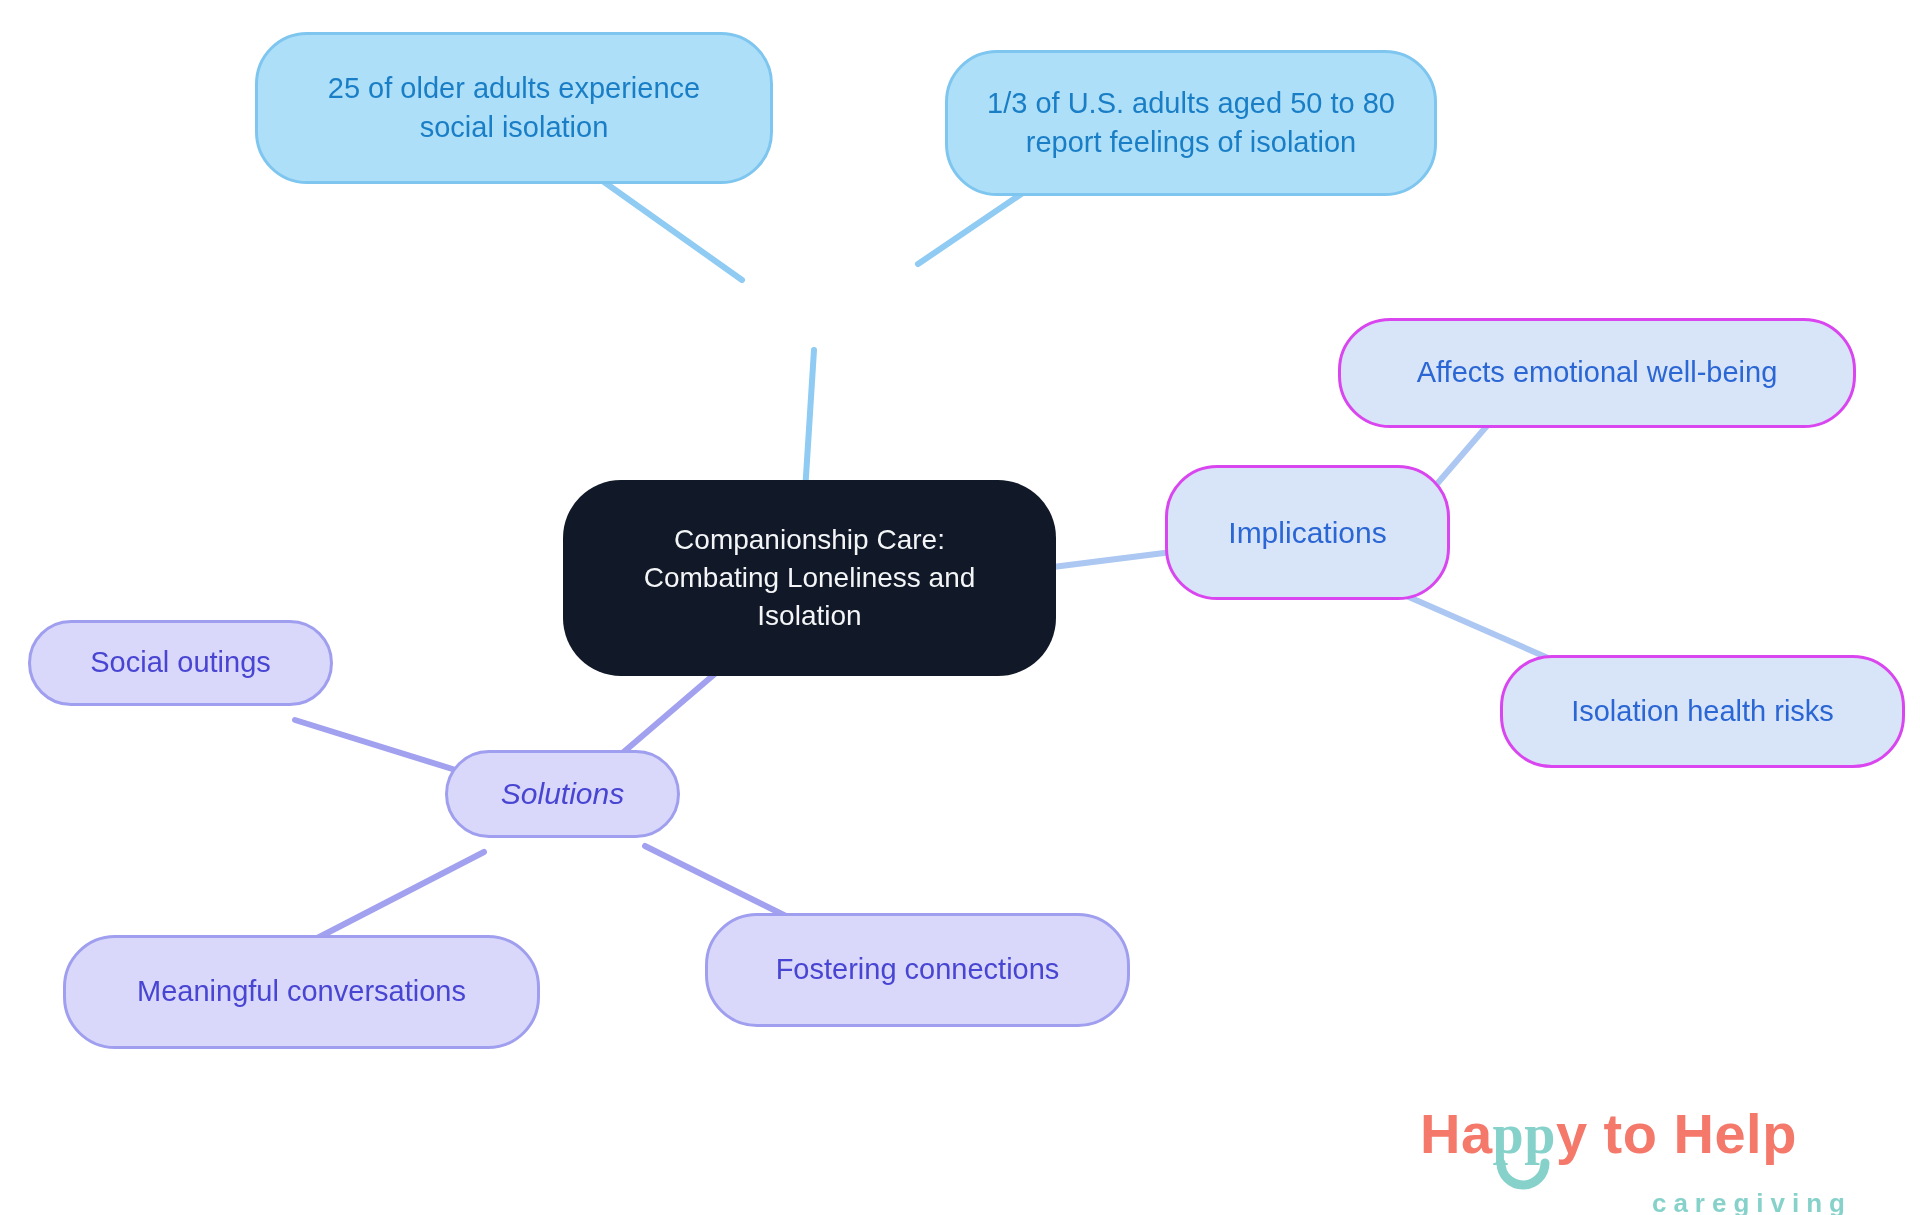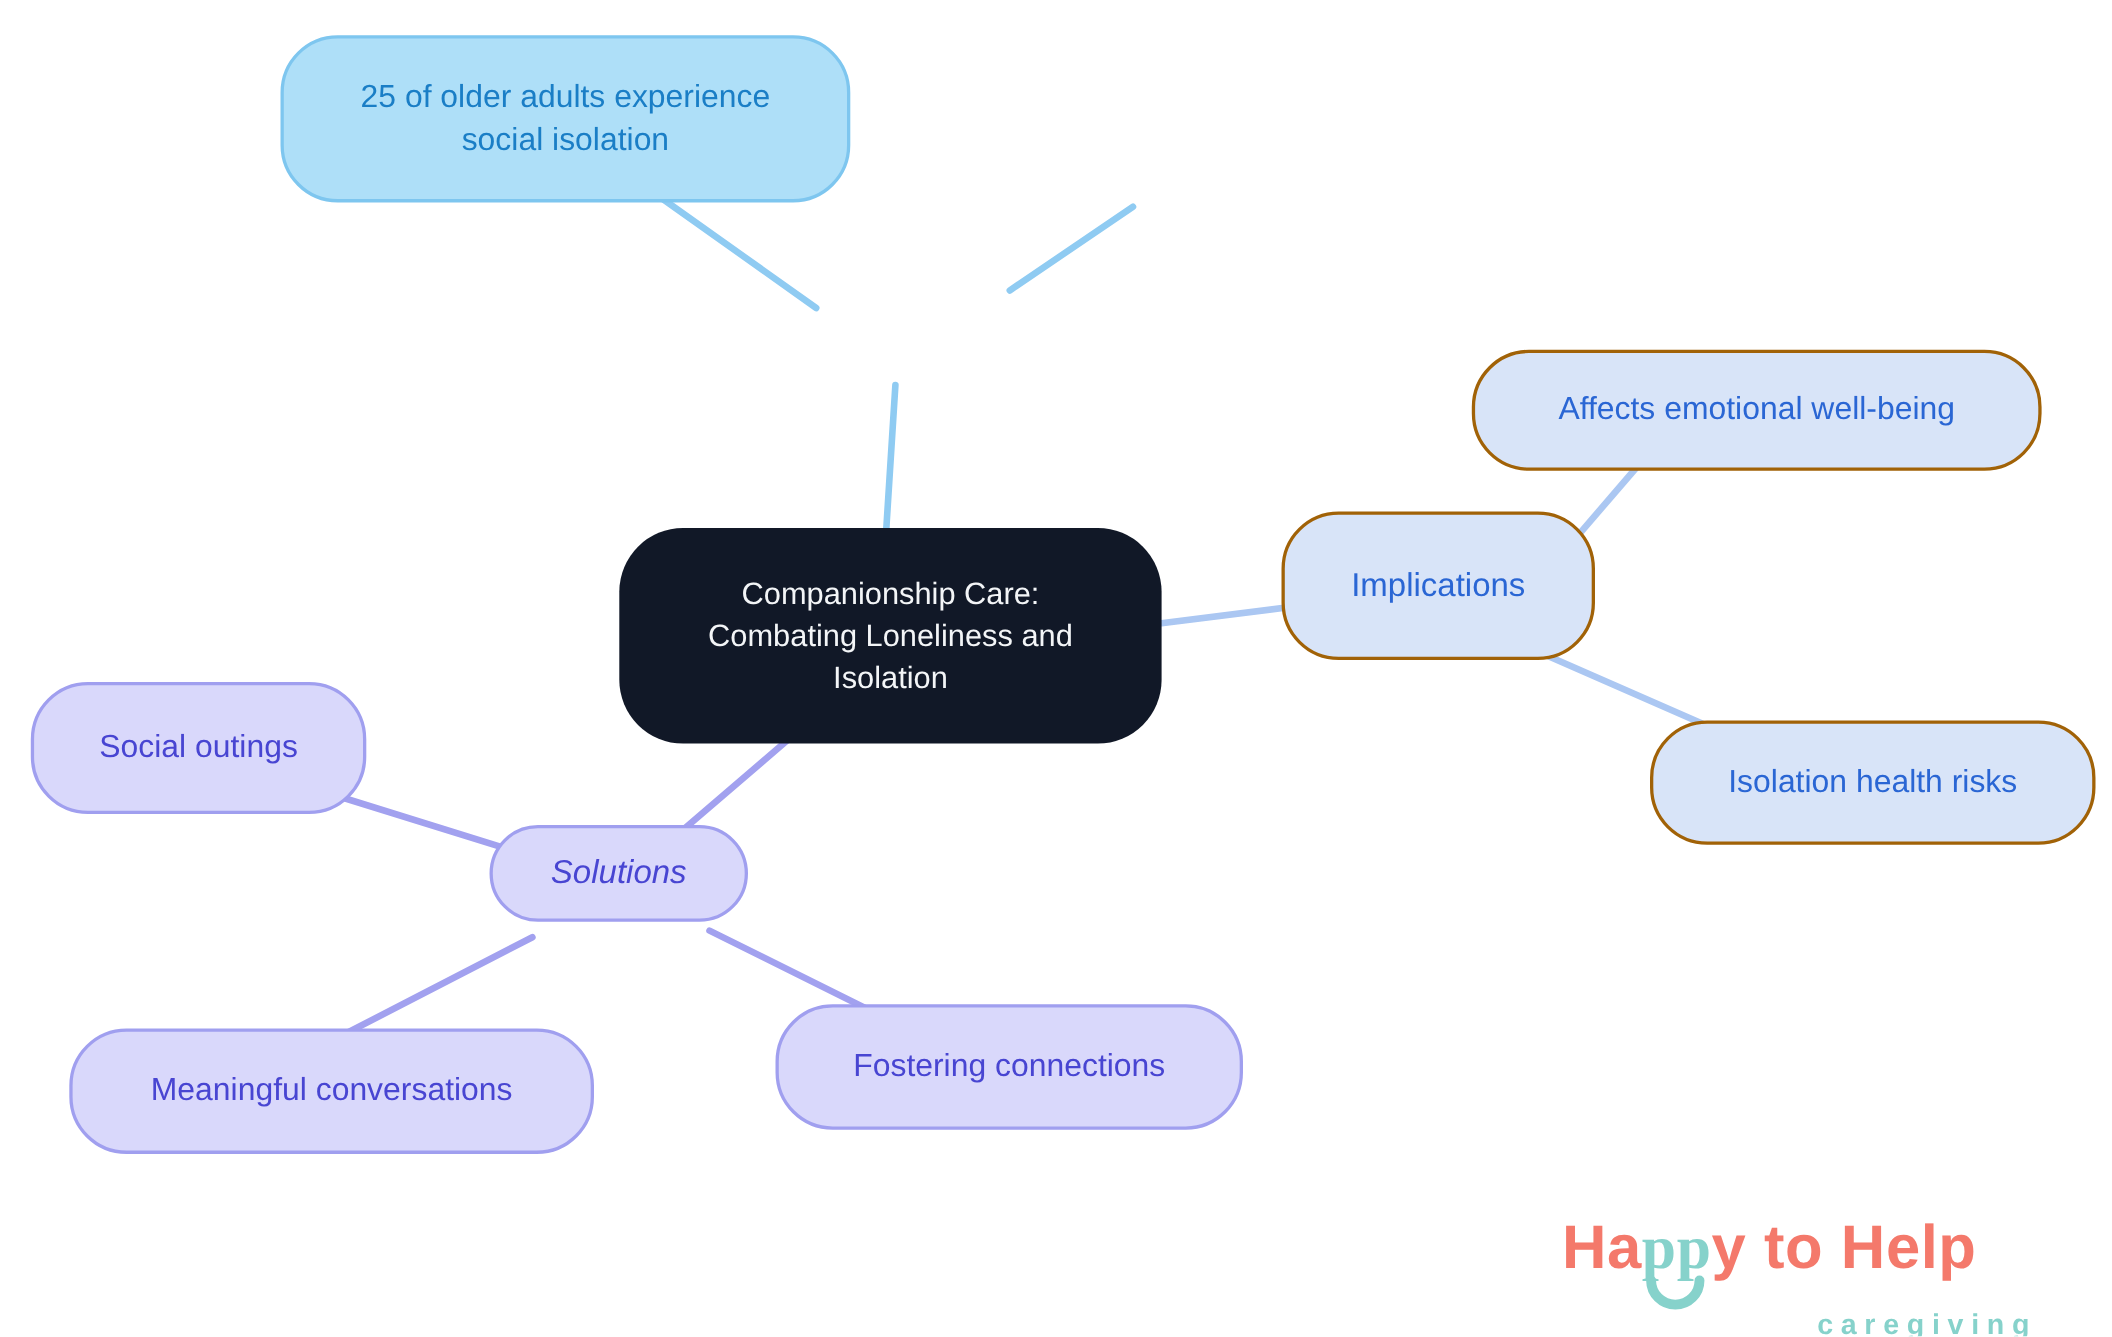--- a/index.html
+++ b/index.html
@@ -13,40 +13,40 @@
   .edges { position:absolute; left:0; top:0; width:1920px; height:1215px; }
 
   .node {
     position:absolute;
     display:flex; align-items:center; justify-content:center;
     text-align:center;
     box-sizing:border-box;
     border-radius:52px;
   }
   .n-sky  { background:#AEDFF8; border:3px solid #7EC6EF; color:#1A7EC6; }
-  .n-peri { background:#D8E4F8; border:3px solid #a16207; color:#2A66D4; }
+  .n-peri { background:#D8E4F8; border:3px solid #d946ef; color:#2A66D4; }
   .n-lav  { background:#D9D8FB; border:3px solid #A09FEF; color:#4845D2; }
   .n-central {
     background:#111827; color:#F3F5F7;
     border-radius:58px; border:none;
   }
 
   .branch-label { font-size:30px; }
   .leaf-label   { font-size:29px; line-height:1.35; }
   .central-label{ font-size:28px; line-height:1.35; max-width:395px; }
 
   .node-stat-c1      { left:255px;  top:32px;  width:518px; height:152px; }
   .node-stat-c2      { left:945px;  top:50px;  width:492px; height:146px; }
   .node-statistics   { left:693px;  top:243px; width:250px; height:117px; }
   .node-central      { left:563px;  top:480px; width:493px; height:196px; }
   .node-implications { left:1165px; top:465px; width:285px; height:135px; }
   .node-impl-c1      { left:1338px; top:318px; width:518px; height:110px; }
   .node-impl-c2      { left:1500px; top:655px; width:405px; height:113px; }
   .node-solutions    { left:445px;  top:750px; width:235px; height:88px;font-style:italic; }
-  .node-sol-c1       { left:28px;   top:620px; width:305px; height:120px; }
+  .node-sol-c1       { left:28px;   top:620px; width:305px; height:86px; }
   .node-sol-c2       { left:63px;   top:935px; width:477px; height:114px; }
   .node-sol-c3       { left:705px;  top:913px; width:425px; height:114px; }
 
   .leaf-pad { padding:0 34px; }
 
   
   .logo { position:absolute; left:1420px; top:1106px; width:480px; }
   .logo-main {
     font-size:56px; font-weight:bold; line-height:1;
     color:#F4796B; white-space:pre; letter-spacing:0.5px;
@@ -72,20 +72,23 @@
     <line x1="1402" y1="594" x2="1580" y2="672" stroke="#ABC7F2" stroke-width="6" stroke-linecap="round"></line>
     <line x1="724" y1="666" x2="612" y2="762" stroke="#A2A1EF" stroke-width="6" stroke-linecap="round"></line>
     <line x1="462" y1="772" x2="295" y2="720" stroke="#A2A1EF" stroke-width="6" stroke-linecap="round"></line>
     <line x1="484" y1="852" x2="298" y2="948" stroke="#A2A1EF" stroke-width="6" stroke-linecap="round"></line>
     <line x1="645" y1="846" x2="802" y2="924" stroke="#A2A1EF" stroke-width="6" stroke-linecap="round"></line>
   </svg>
 
   <div class="node n-sky node-stat-c1 leaf-pad">
     <span class="leaf-label">25 of older adults experience social isolation</span>
   </div>
+  <div class="node n-sky node-stat-c2 leaf-pad">
+    <span class="leaf-label">1/3 of U.S. adults aged 50 to 80 report feelings of isolation</span>
+  </div>
 
   <div class="node n-central node-central">
     <span class="central-label">Companionship Care: Combating Loneliness and Isolation</span>
   </div>
 
   <div class="node n-peri node-implications">
     <span class="branch-label">Implications</span>
   </div>
   <div class="node n-peri node-impl-c1 leaf-pad">
     <span class="leaf-label">Affects emotional well-being</span>

